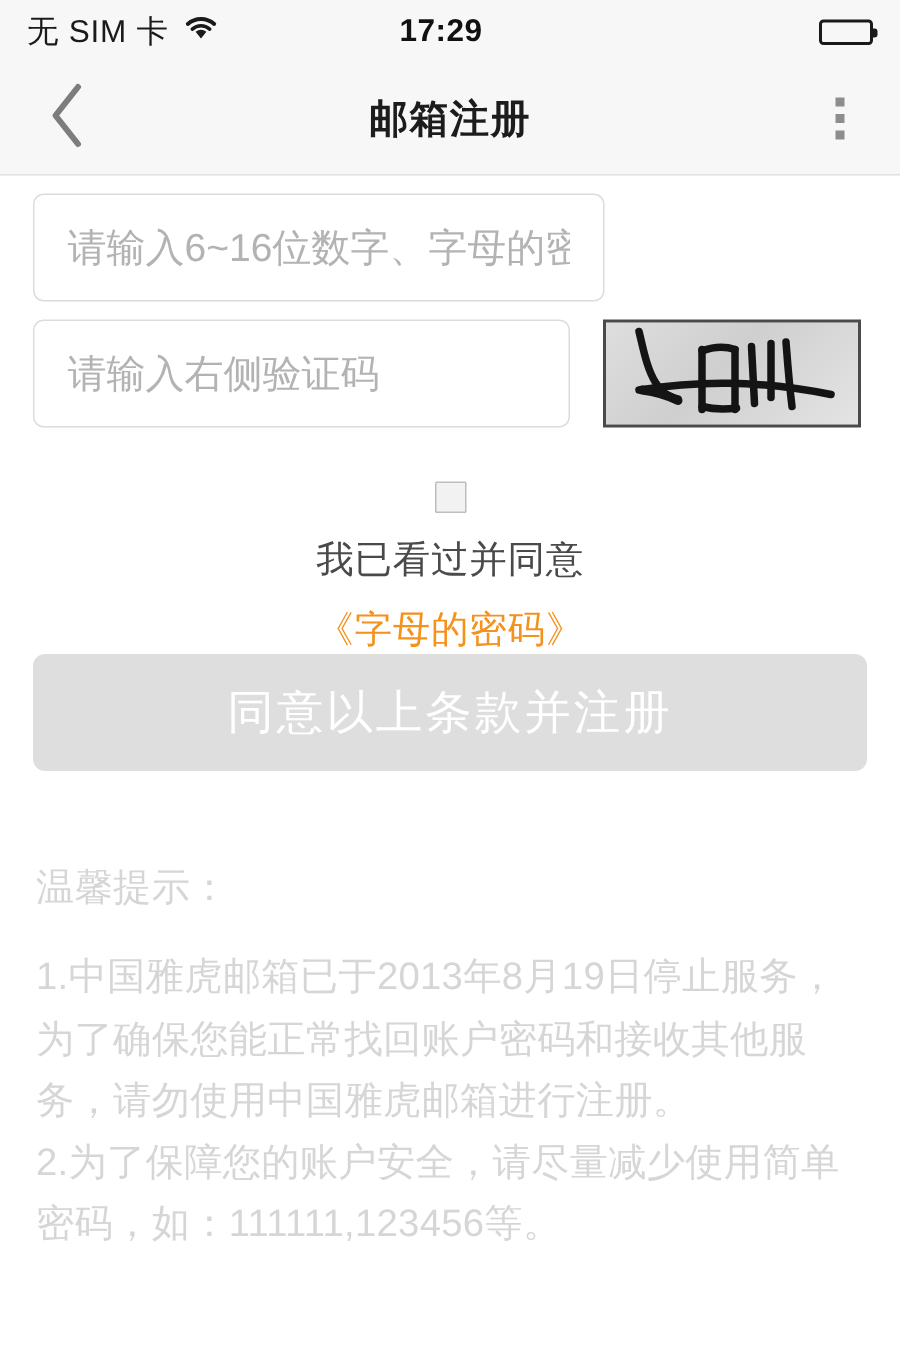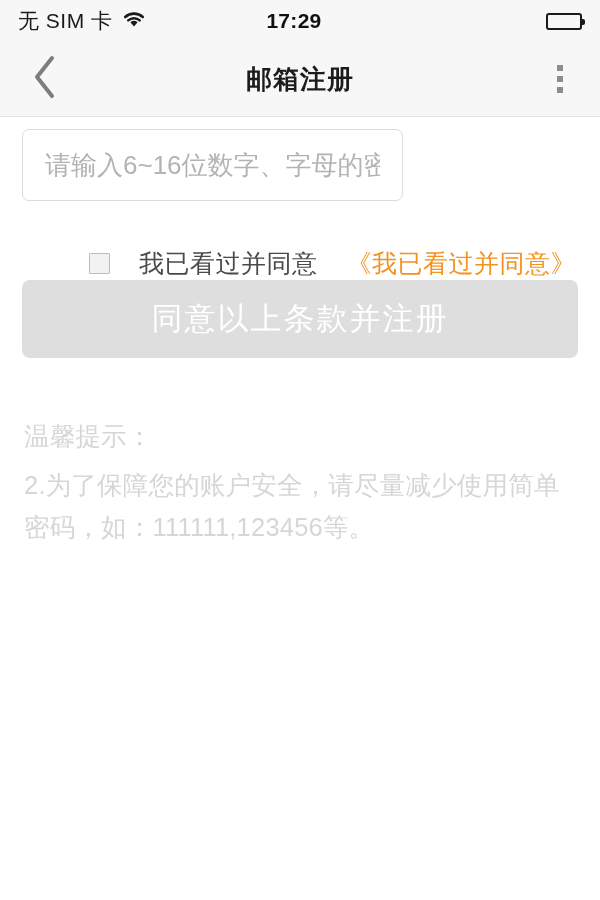--- a/index.html
+++ b/index.html
@@ -170,22 +170,23 @@
     cursor: pointer;
   }
   .captcha-img svg { display: block; }
 
   
   .agree-row {
     display: flex;
     align-items: center;
     justify-content: flex-end;
     padding: 0 24px;
-    margin-top: 46px;
-    gap: 29px;
+    margin-top: 36px;
+    gap: 14px;
+    flex-direction: column;
   }
   .checkbox {
     width: 21px;
     height: 21px;
     border: 1px solid #bdbdbd;
     background: #f2f2f2;
     border-radius: 1px;
     cursor: pointer;
     flex: 0 0 auto;
   }
@@ -220,21 +221,21 @@
 
   
   .tips {
     padding: 0 24px;
     margin-top: 58px;
     color: #d6d6d6;
     font-size: 25.5px;
     line-height: 1.62;
     letter-spacing: 0.2px;
   }
-  .tips-title { margin-bottom: 8px; }
+  .tips-title { margin-bottom: 18px; }
   .tips-item { }
 </style>
 </head>
 <body>
 
 <div id="app">
 
   <div class="statusbar">
     <div class="sb-left">
       <span class="sb-carrier">无 SIM 卡</span>
@@ -270,30 +271,52 @@
     </div>
   </div>
 
   <div class="form">
 
     <div class="field-wrap">
       <input class="text-input" type="text" placeholder="请输入6~16位数字、字母的密码" style="">
     </div>
 
 
+    <div class="field-wrap">
+      <div class="field-row">
+        <input class="text-input captcha-input" type="text" placeholder="请输入右侧验证码" style="">
+        <div class="captcha-img">
+          <svg width="168" height="68" viewBox="0 0 168 68">
+            <g stroke="#141414" fill="none" stroke-linecap="round" stroke-linejoin="round">
+              <path d="M22 6 C25 18, 27 30, 33 40 C37 47, 42 50, 48 51" stroke-width="5"></path>
+              <path d="M48 52 C40 48, 32 46, 24 45" stroke-width="6"></path>
+              <path d="M64 18 L64 58" stroke-width="5"></path>
+              <path d="M64 19 C72 16, 80 16, 86 18" stroke-width="5"></path>
+              <path d="M86 18 L86 58" stroke-width="5"></path>
+              <path d="M64 56 C72 58, 80 58, 87 57" stroke-width="5"></path>
+              <path d="M97 16 L99 54" stroke-width="5"></path>
+              <path d="M110 14 L110 50" stroke-width="5"></path>
+              <path d="M120 13 C121 26, 122 40, 124 56" stroke-width="5"></path>
+              <path d="M22 45 C60 39, 100 38, 150 48" stroke-width="5"></path>
+            </g>
+          </svg>
+        </div>
+      </div>
+    </div>
 
     <div class="agree-row">
       <span class="checkbox"></span>
       <span class="agree-text">我已看过并同意</span>
-      <span class="agree-link" style="color: rgb(245, 146, 30);">《我已看过并同意》</span>
+      <span class="agree-link" style="color: rgb(245, 146, 30);">《字母的密码》</span>
     </div>
 
     <div class="submit-wrap">
       <button class="submit-btn" style="background: rgb(222, 222, 222); color: rgb(255, 255, 255);">同意以上条款并注册</button>
     </div>
 
     <div class="tips">
       <div class="tips-title">温馨提示：</div>
+      <div class="tips-item">1.中国雅虎邮箱已于2013年8月19日停止服务，为了确保您能正常找回账户密码和接收其他服务，请勿使用中国雅虎邮箱进行注册。</div>
       <div class="tips-item">2.为了保障您的账户安全，请尽量减少使用简单密码，如：111111,123456等。</div>
     </div>
 
   </div>
 </div>
 
 </body></html>

